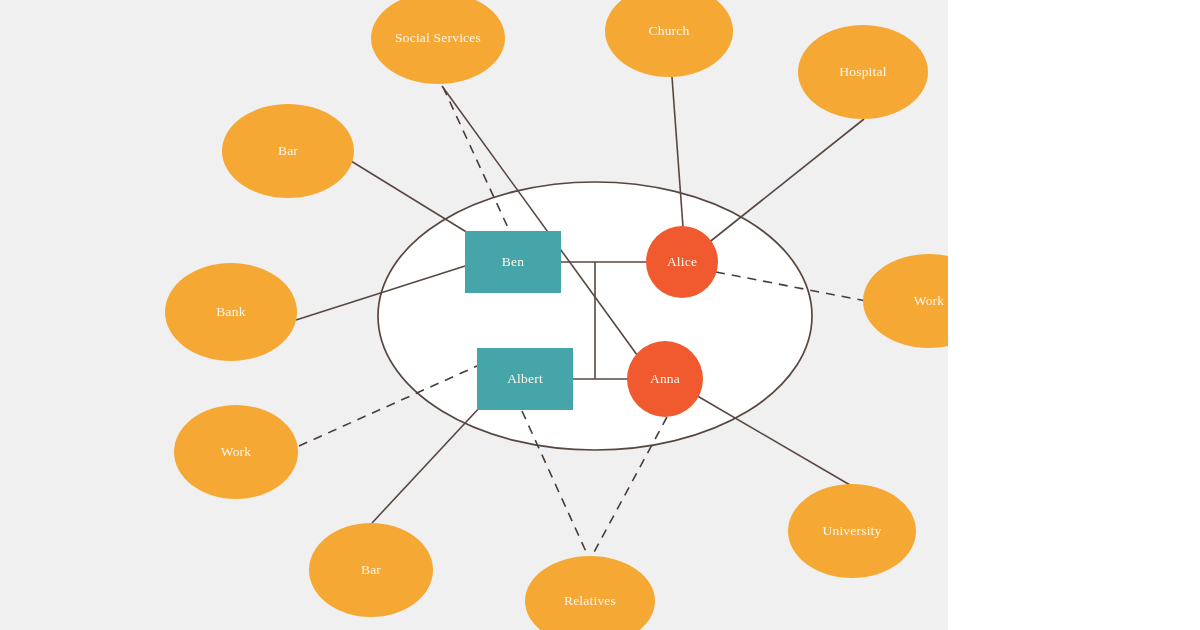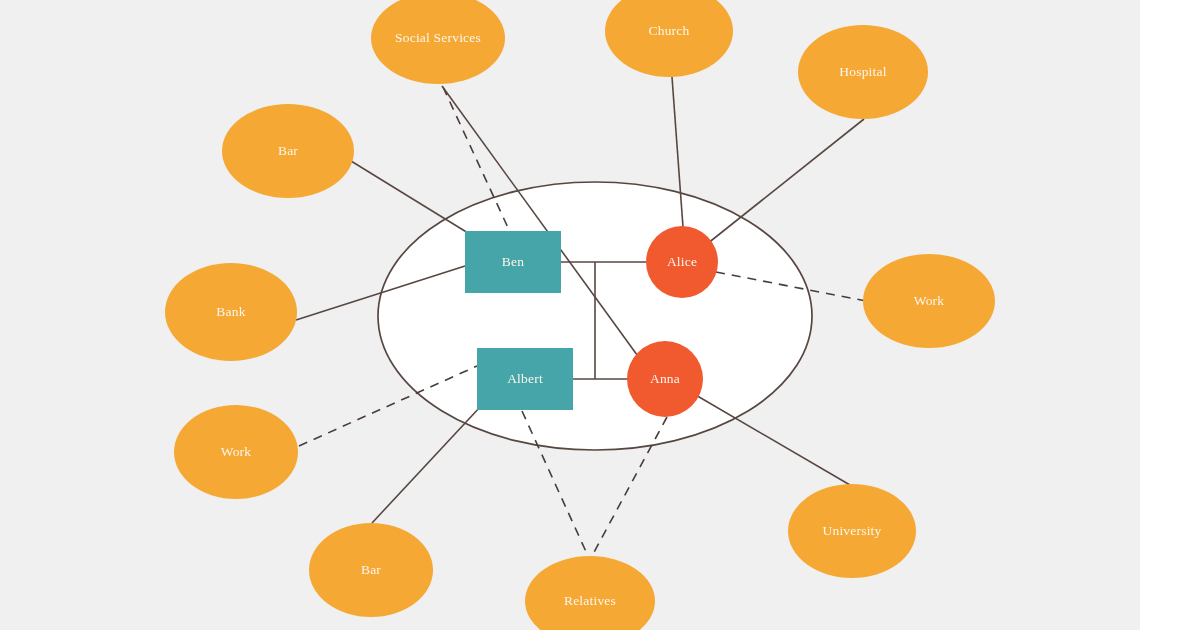--- a/index.html
+++ b/index.html
@@ -5,21 +5,21 @@
   html, body {
     margin: 0;
     padding: 0;
     background: #ffffff;
   }
   body {
     font-family: "Liberation Serif", "DejaVu Serif", serif;
   }
   #canvas {
     position: relative;
-    width: 1140px;
+    width: 948px;
     height: 630px;
     background: #f0f0f0;
     overflow: hidden;
   }
   #graph {
     position: absolute;
     inset: 0;
     width: 1200px;
     height: 630px;
     display: block;

